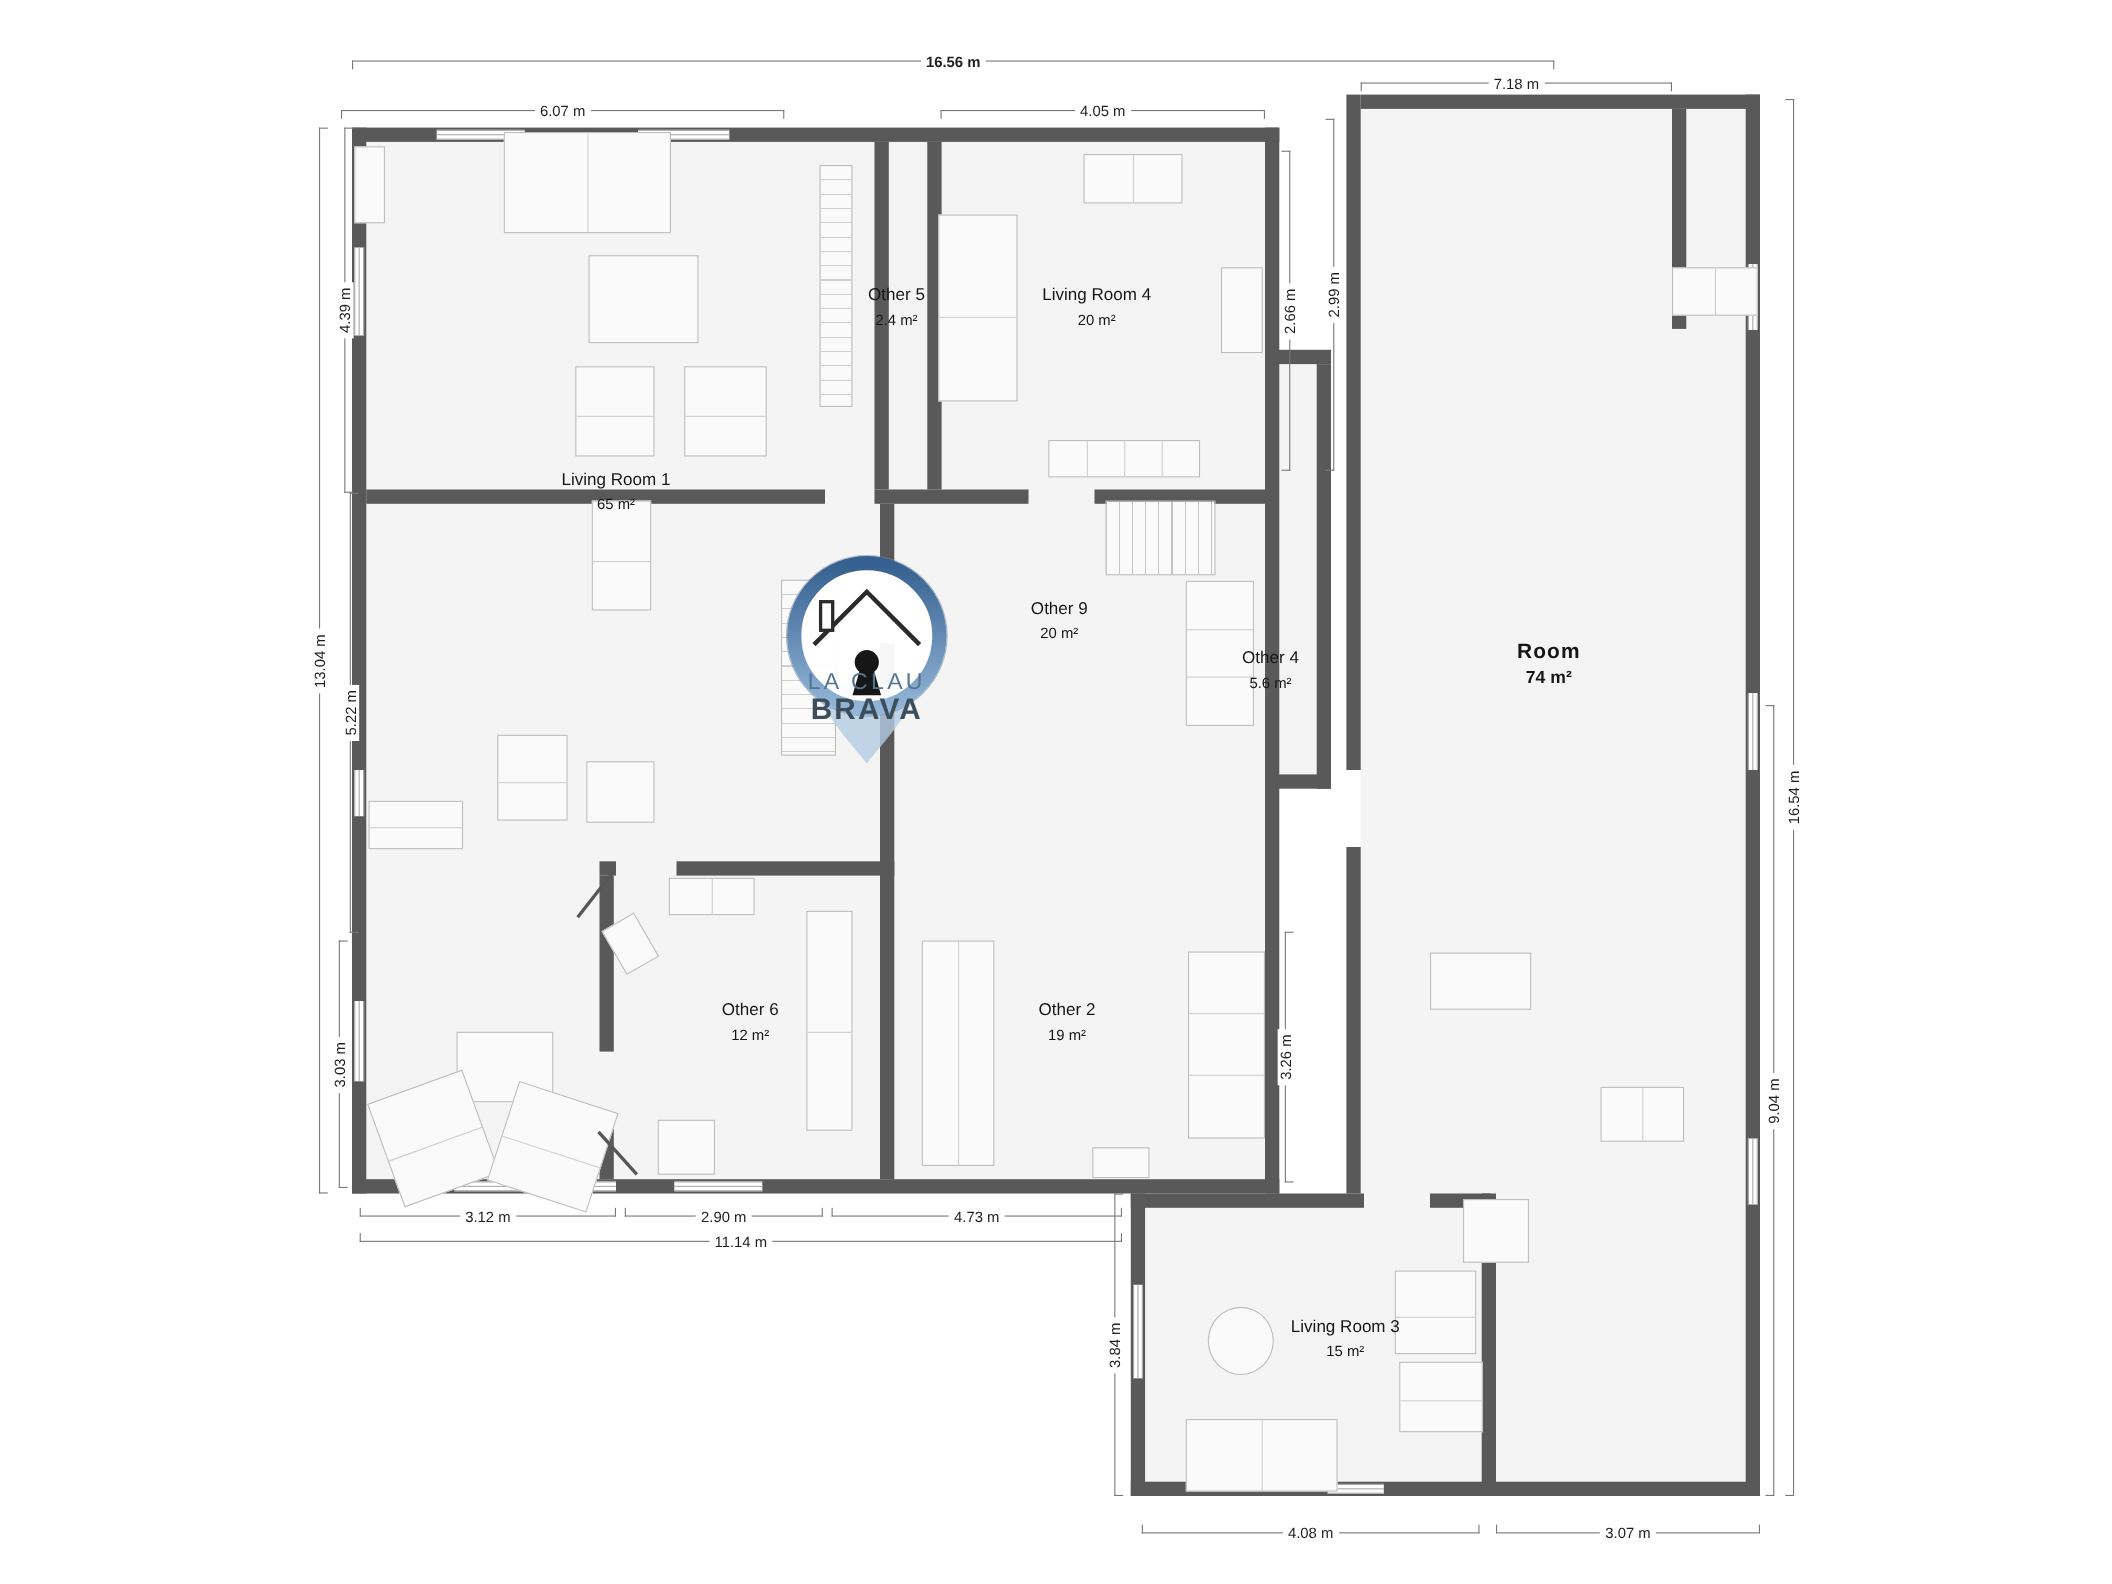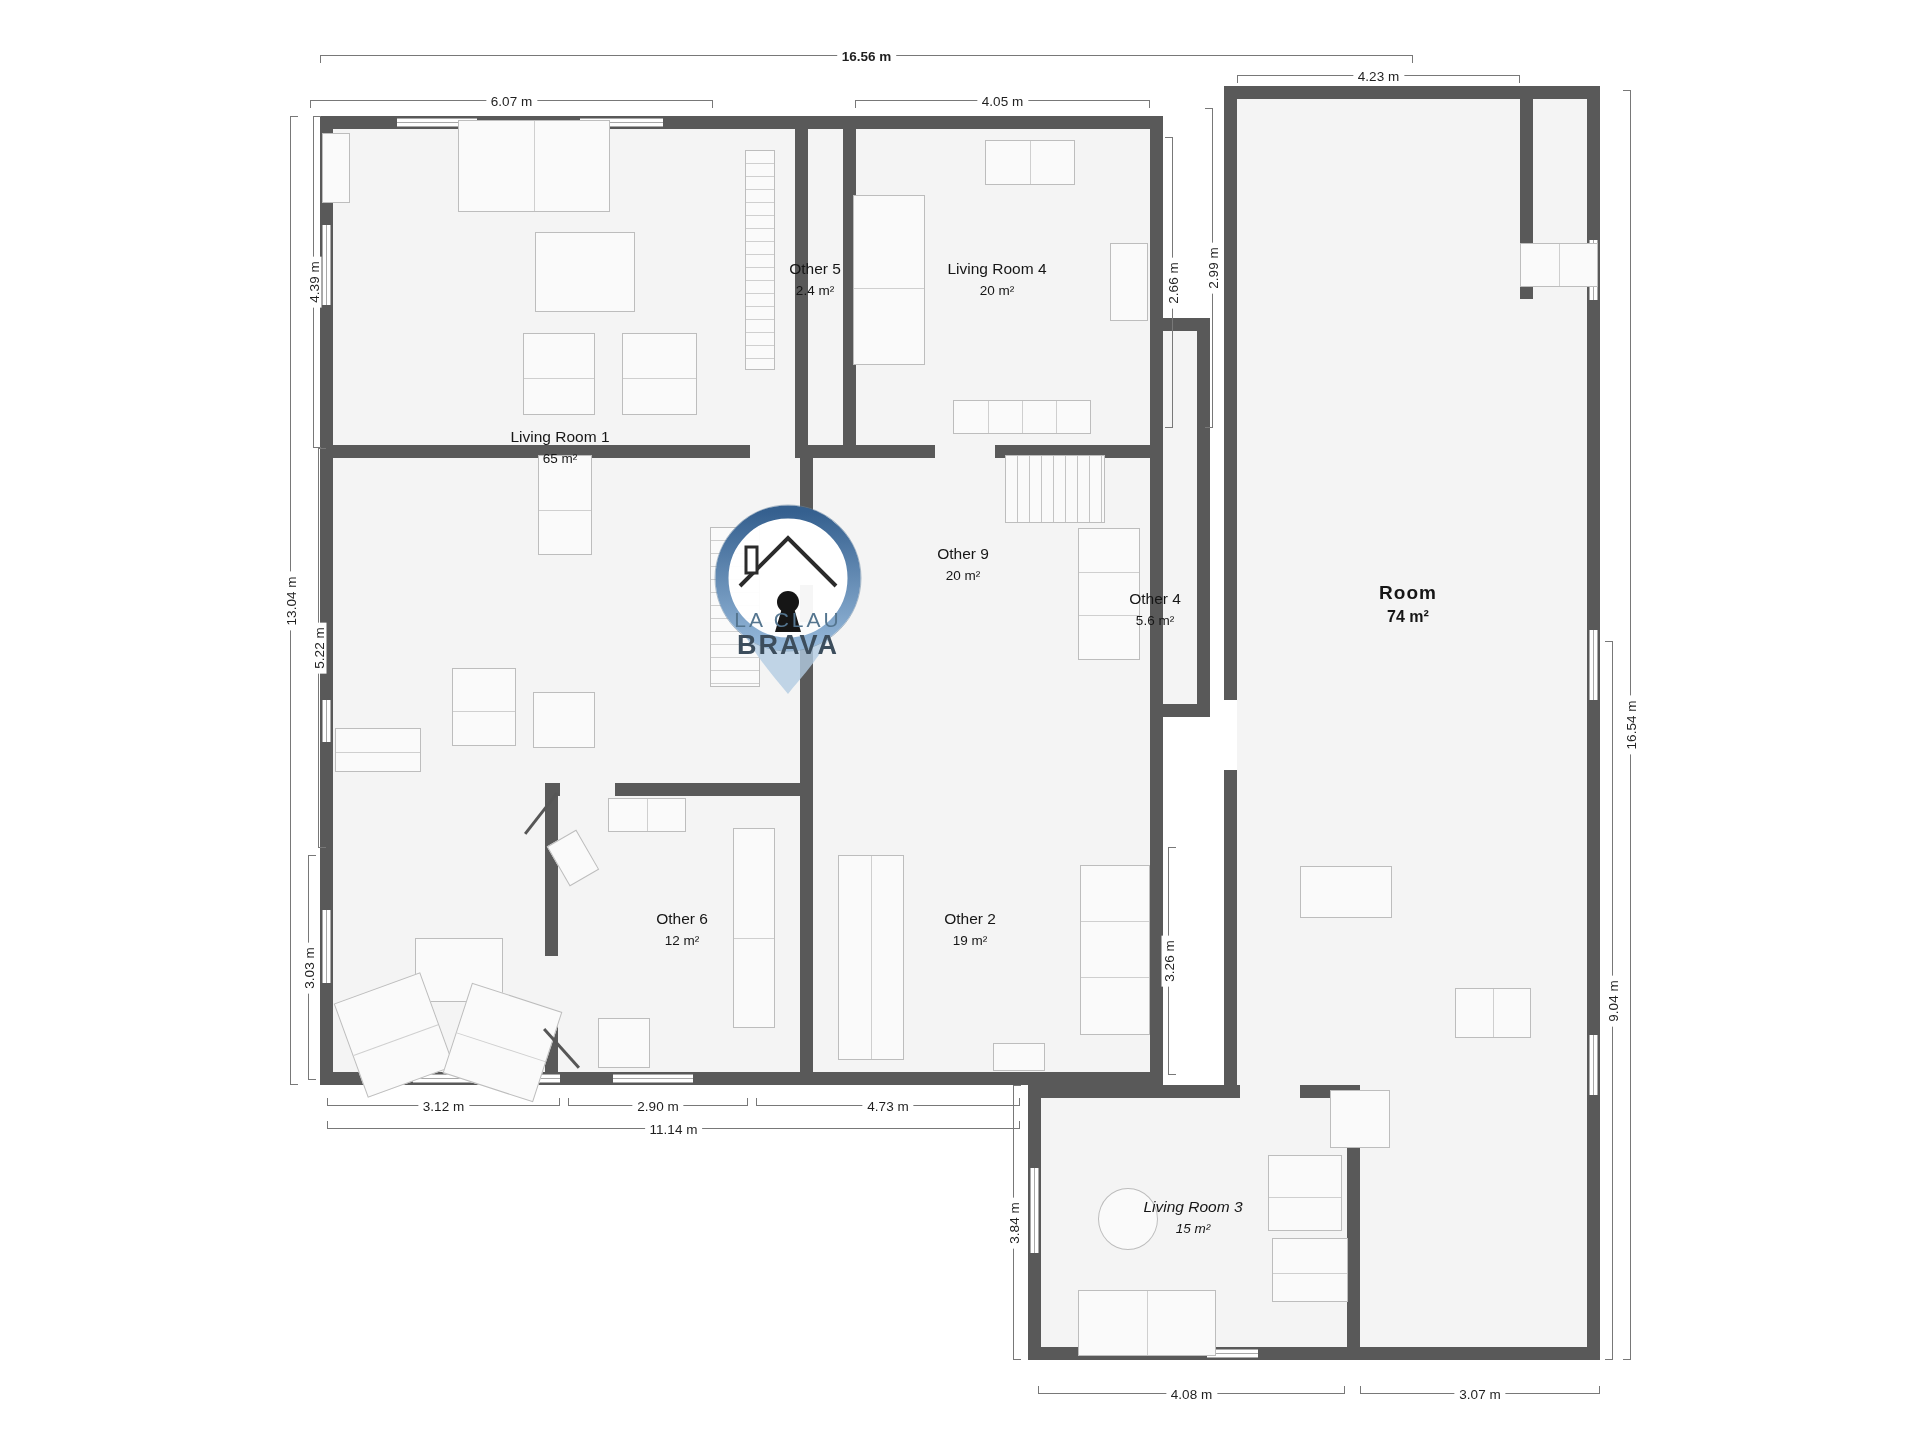--- a/index.html
+++ b/index.html
@@ -232,21 +232,21 @@
         <span class="dlabel">6.07 m</span>
       </div>
       <div class="dim h" style="left: 855px; top: 100px; width: 295px;">
         <div class="tick" style="left: 0px; width: 1px; height: 8px; top: -1px;"></div>
         <div class="tick" style="left: calc(100% - 1px); width: 1px; height: 8px; top: -1px;"></div>
         <span class="dlabel">4.05 m</span>
       </div>
       <div class="dim h" style="left: 1237px; top: 75px; width: 283px;">
         <div class="tick" style="left: 0px; width: 1px; height: 8px; top: -1px;"></div>
         <div class="tick" style="left: calc(100% - 1px); width: 1px; height: 8px; top: -1px;"></div>
-        <span class="dlabel">4.23 m</span>
+        <span class="dlabel">7.18 m</span>
       </div>
       <div class="dim v" style="left: 290px; top: 116px; height: 969px;">
         <div class="tick" style="top: 0px; height: 1px; width: 8px; left: -1px;"></div>
         <div class="tick" style="top: calc(100% - 1px); height: 1px; width: 8px; left: -1px;"></div>
         <span class="dlabel">13.04 m</span>
       </div>
       <div class="dim v" style="left: 313px; top: 116px; height: 332px;">
         <div class="tick" style="top: 0px; height: 1px; width: 8px; left: -1px;"></div>
         <div class="tick" style="top: calc(100% - 1px); height: 1px; width: 8px; left: -1px;"></div>
         <span class="dlabel">4.39 m</span>
@@ -346,21 +346,21 @@
         <div class="rarea">74 m²</div>
       </div>
       <div class="roomlabel" style="left: 682px; top: 910px;">
         <div class="rname">Other 6</div>
         <div class="rarea">12 m²</div>
       </div>
       <div class="roomlabel" style="left: 970px; top: 910px;">
         <div class="rname">Other 2</div>
         <div class="rarea">19 m²</div>
       </div>
-      <div class="roomlabel" style="left: 1193px; top: 1198px; font-style: italic;">
+      <div class="roomlabel" style="left: 1223px; top: 1198px;">
         <div class="rname">Living Room 3</div>
         <div class="rarea">15 m²</div>
       </div>
     </div>
 
   <div class="watermark">
     <svg width="176" height="215" viewBox="0 0 176 215">
       <defs>
         <linearGradient id="ringg" x1="0" y1="0" x2="0" y2="1">
           <stop offset="0" stop-color="#35608f"></stop>

